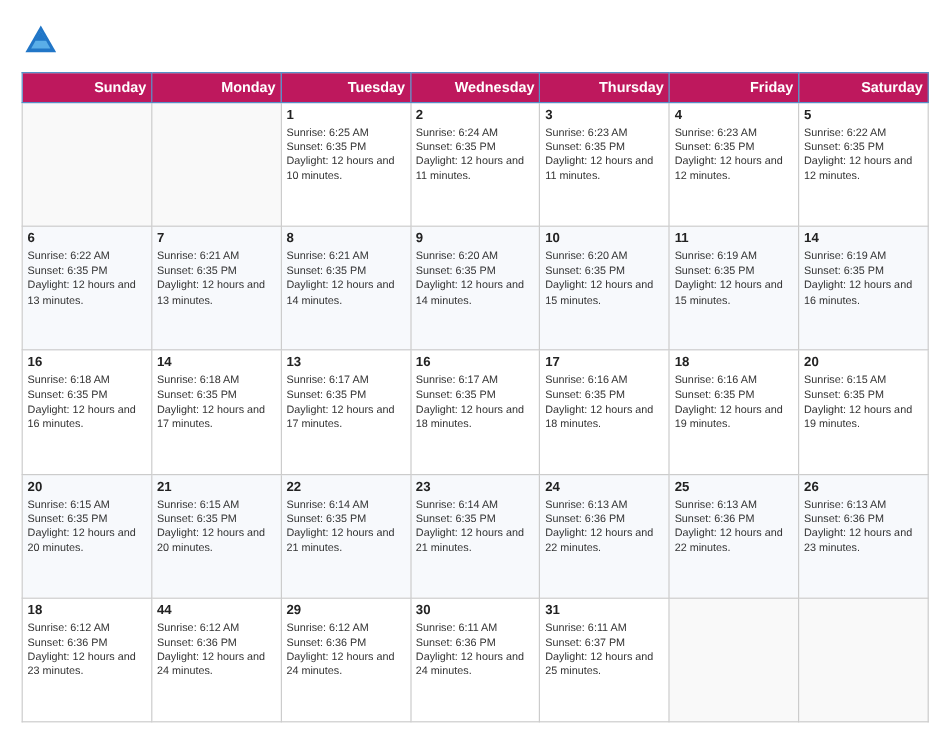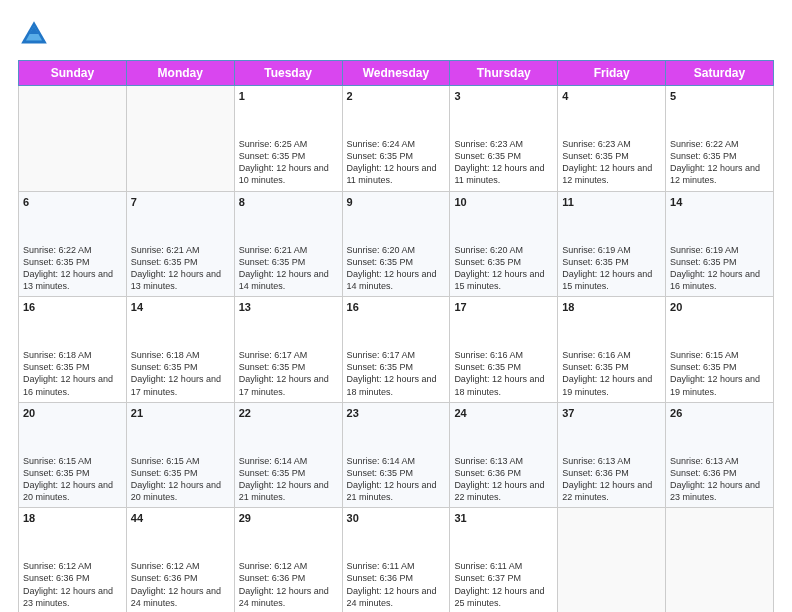--- a/index.html
+++ b/index.html
@@ -53,26 +53,26 @@
       color: #555;
     }
     .calendar {
       flex: 1;
       border: 1px solid #ccc;
       border-collapse: collapse;
       width: 100%;
       table-layout: fixed;
     }
     .calendar th {
-      background: #d946ef;
+      background: #be185d;
       color: #fff;
       font-size: 12px;
       font-weight: bold;
       padding: 5px 4px;
-      text-align: center;
+      text-align: right;
       border: 1px solid #5590c8;
     }
     .calendar td {
       border: 1px solid #ccc;
       vertical-align: top;
       padding: 4px 4px;
       font-size: 9.5px;
       color: #222;
       height: 80px;
     }
@@ -85,21 +85,20 @@
     .day-number {
       font-weight: bold;
       font-size: 11px;
       margin-bottom: 2px;
       display: block;
     }
     .day-info {
       font-size: 9px;
       color: #333;
       line-height: 1.35;
-      margin-top: 36px;
     }
     .empty-cell {
       background: #f9f9f9 !important;
     }
   </style>
 </head>
 <body>
 
 <div class="page">
   <div class="header">
@@ -234,21 +233,21 @@
           </td>
           <td>
             <span class="day-number">23</span>
             <div class="day-info">Sunrise: 6:14 AM<br>Sunset: 6:35 PM<br>Daylight: 12 hours and 21 minutes.</div>
           </td>
           <td>
             <span class="day-number">24</span>
             <div class="day-info">Sunrise: 6:13 AM<br>Sunset: 6:36 PM<br>Daylight: 12 hours and 22 minutes.</div>
           </td>
           <td>
-            <span class="day-number">37</span>
+            <span class="day-number">25</span>
             <div class="day-info">Sunrise: 6:13 AM<br>Sunset: 6:36 PM<br>Daylight: 12 hours and 22 minutes.</div>
           </td>
           <td>
             <span class="day-number">26</span>
             <div class="day-info">Sunrise: 6:13 AM<br>Sunset: 6:36 PM<br>Daylight: 12 hours and 23 minutes.</div>
           </td>
         </tr>
         <tr>
           <td>
             <span class="day-number">18</span>

